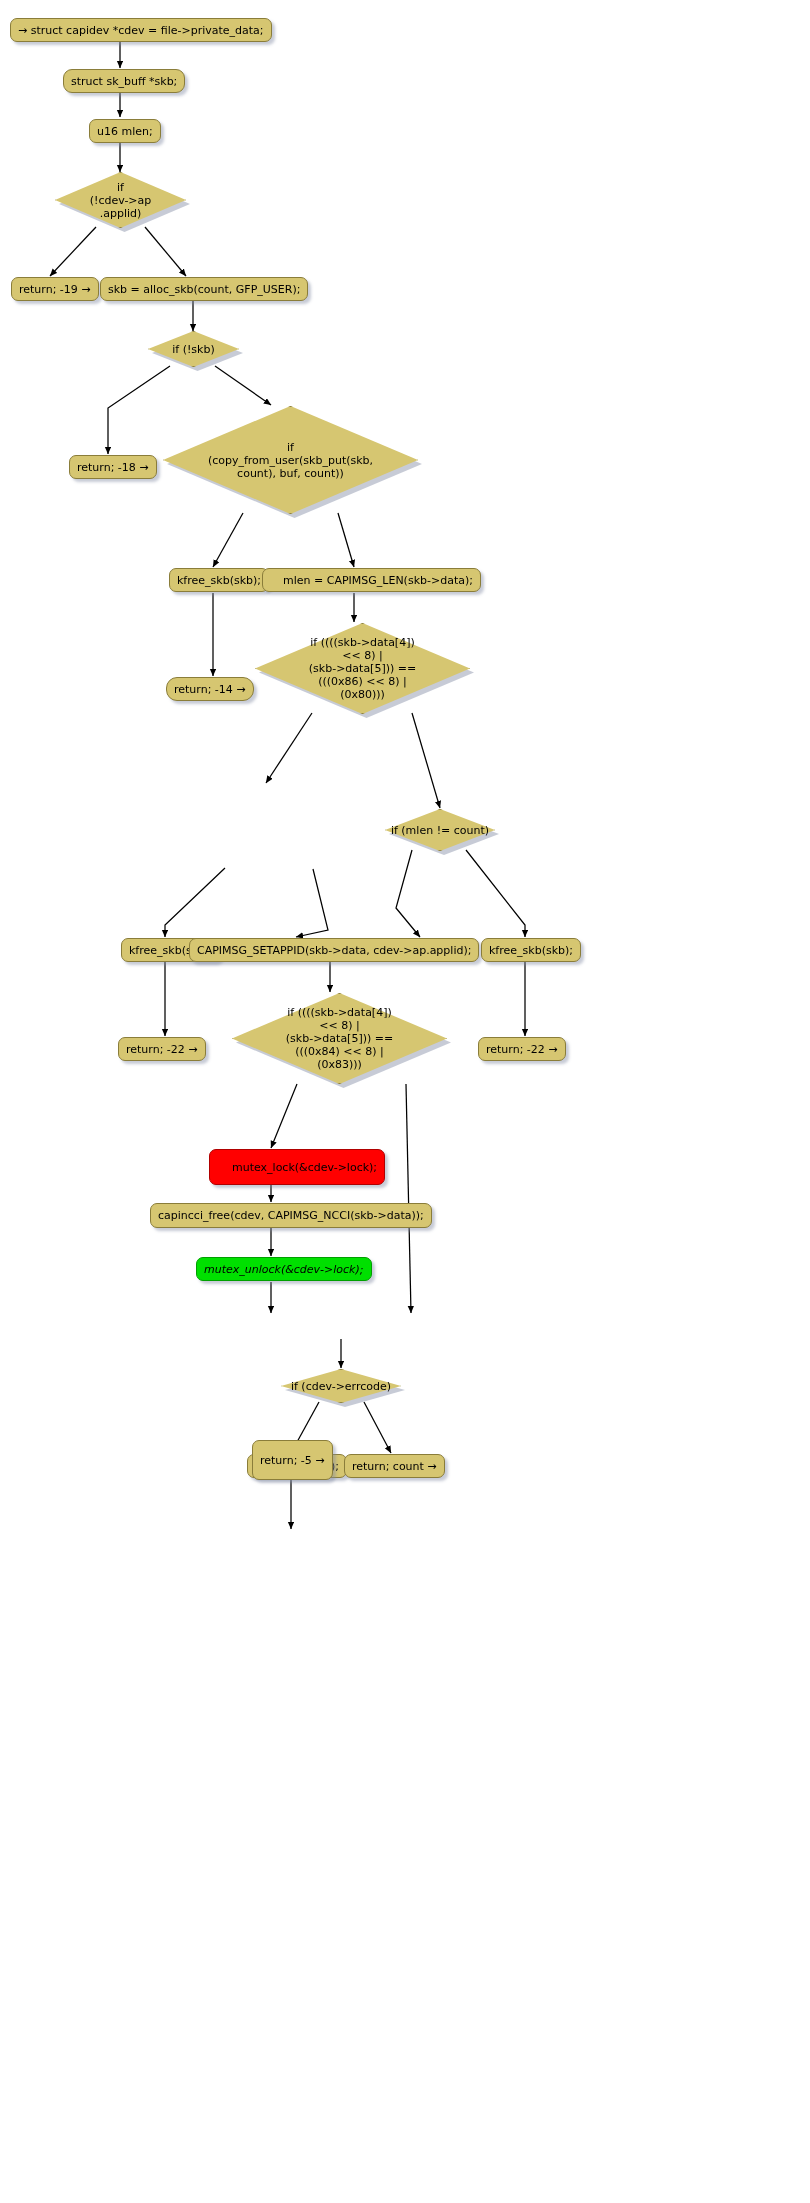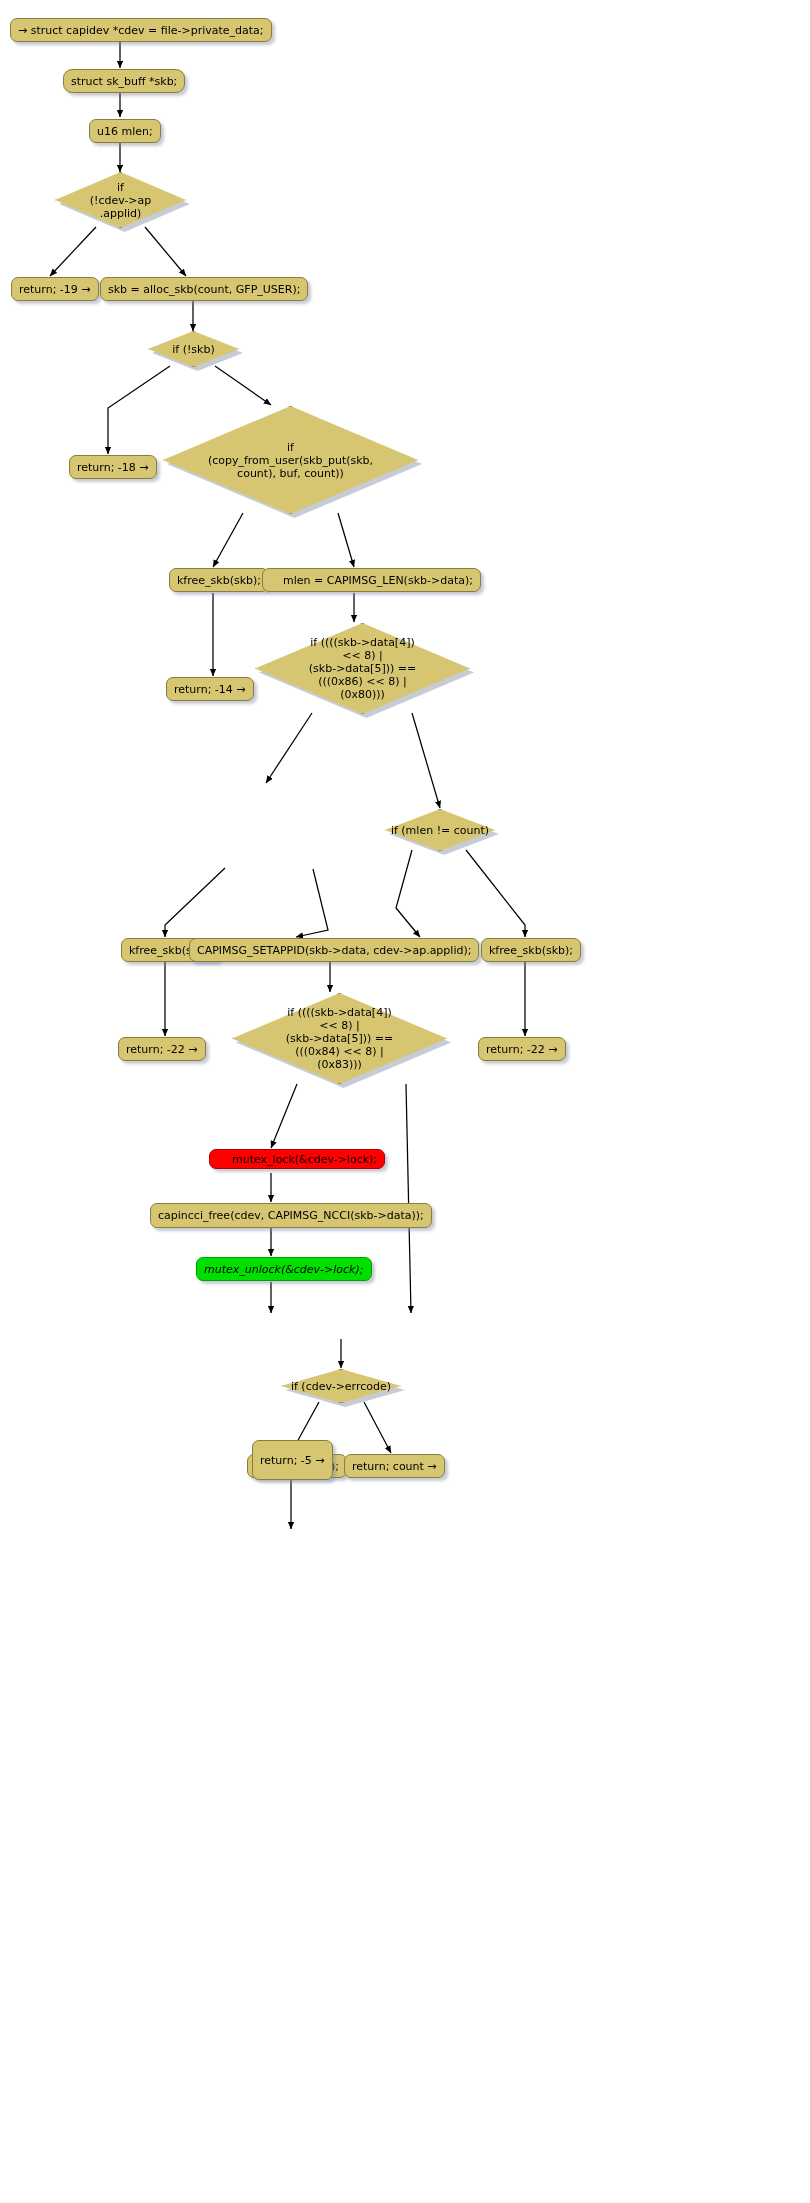--- a/index.html
+++ b/index.html
@@ -114,27 +114,27 @@
   </svg>
 
   <div class="node rect" style="left:10px;  top:18px;  height:24px;">→ struct capidev *cdev = file-&gt;private_data;</div>
   <div class="node rect" style="left:63px;  top:69px;  height:24px;border-radius:9px;">struct sk_buff *skb;</div>
   <div class="node rect" style="left:89px;  top:119px; height:24px;">u16 mlen;</div>
   <div class="node rect" style="left:11px;  top:277px; height:24px;">return; -19 →</div>
   <div class="node rect" style="left:100px; top:277px; height:24px;">skb = alloc_skb(count, GFP_USER);</div>
   <div class="node rect" style="left:69px;  top:455px; height:24px;">return; -18 →</div>
   <div class="node rect" style="left:169px; top:568px; height:24px;">kfree_skb(skb);</div>
   <div class="node rect" style="left:262px; top:568px; height:24px;padding-left:20px;">mlen = CAPIMSG_LEN(skb-&gt;data);</div>
-  <div class="node rect" style="left:166px; top:677px; height:24px;">return; -14 →</div>
+  <div class="node rect" style="left:166px; top:677px; height:24px;border-radius:11px;">return; -14 →</div>
   <div class="node rect" style="left:121px; top:938px; height:24px;">kfree_skb(skb);</div>
   <div class="node rect" style="left:189px; top:938px; height:24px;">CAPIMSG_SETAPPID(skb-&gt;data, cdev-&gt;ap.applid);</div>
   <div class="node rect" style="left:481px; top:938px; height:24px;">kfree_skb(skb);</div>
   <div class="node rect" style="left:118px; top:1037px;height:24px;">return; -22 →</div>
   <div class="node rect" style="left:478px; top:1037px;height:24px;">return; -22 →</div>
-  <div class="node rect red" style="left:209px; top:1149px;height:20px;padding-left:22px;">mutex_lock(&amp;cdev-&gt;lock);</div>
+  <div class="node rect red" style="left:209px; top:1149px;height:36px;padding-left:22px;">mutex_lock(&amp;cdev-&gt;lock);</div>
   <div class="node rect" style="left:150px; top:1203px;height:25px;">capincci_free(cdev, CAPIMSG_NCCI(skb-&gt;data));</div>
   <div class="node rect green" style="left:196px; top:1257px;height:24px;font-style:italic;">mutex_unlock(&amp;cdev-&gt;lock);</div>
   <div class="node rect" style="left:247px; top:1454px;height:24px;">kfree_skb(skb);</div>
   <div class="node rect" style="left:344px; top:1454px;height:24px;">return; count →</div>
   <div class="node rect" style="left:252px; top:1440px;height:40px;">return; -5 →</div>
 
   <div class="dwrap" style="left:55px; top:172px; width:131px; height:56px;">
     <div class="dshadow"></div>
     <div class="dshape"></div>
     <div class="dedge"></div>

